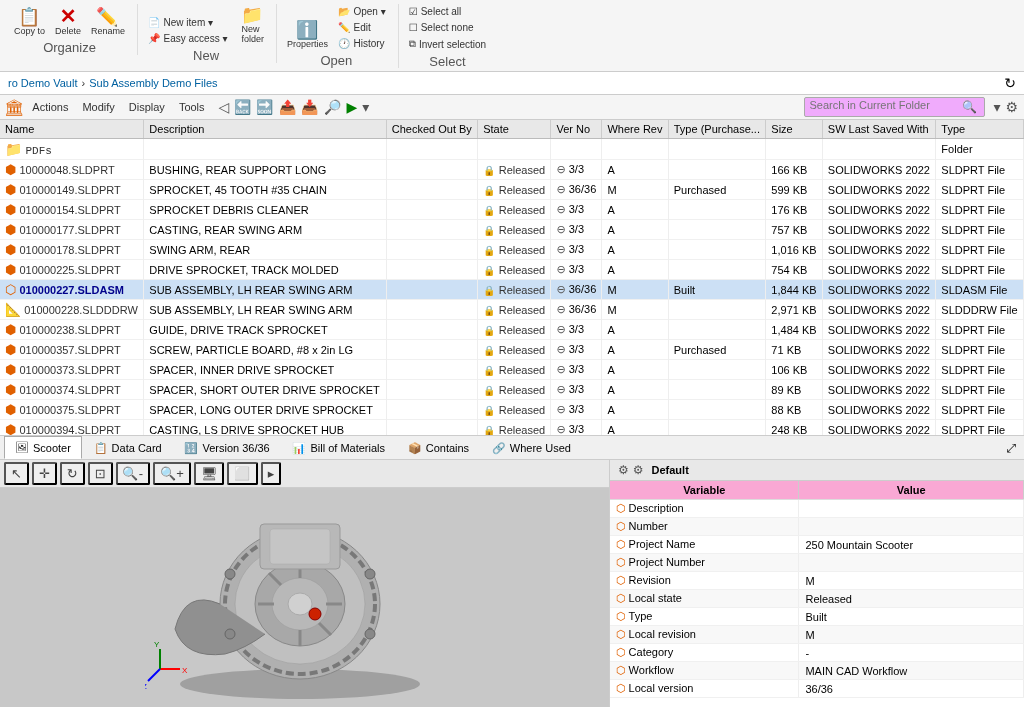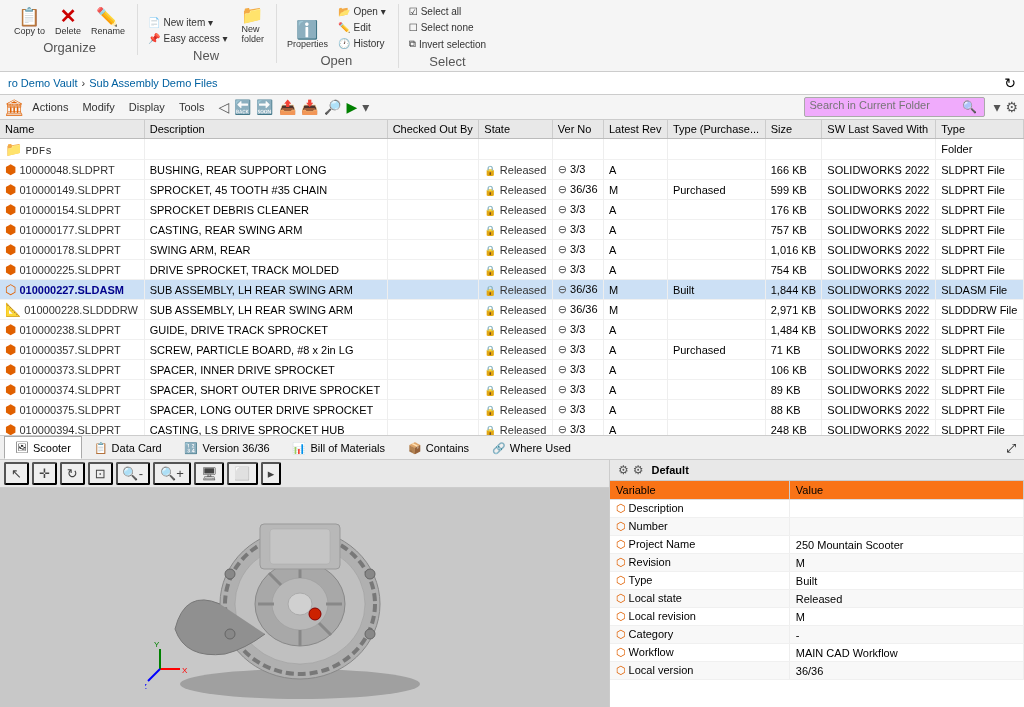--- a/index.html
+++ b/index.html
@@ -53,21 +53,21 @@
     .bottom-panel { display: flex; height: 250px; background: #f0f0f0; }
     .preview-area { width: 610px; background: #d8d8d8; border-right: 1px solid #ccc; display: flex; flex-direction: column; }
     .preview-toolbar { background: #e8e8e8; border-bottom: 1px solid #ccc; display: flex; align-items: center; gap: 3px; padding: 2px 4px; }
     .prev-btn { padding: 2px 5px; cursor: pointer; font-size: 13px; color: #444; border-radius: 2px; }
     .preview-content { flex: 1; display: flex; align-items: center; justify-content: center; background: #c8c8c8; position: relative; overflow: hidden; }
 
     
     .props-panel { flex: 1; background: #fff; display: flex; flex-direction: column; overflow: hidden; }
     .props-header { background: #e8e8e8; border-bottom: 1px solid #ccc; padding: 3px 8px; font-size: 11px; display: flex; align-items: center; gap: 4px; }
     .props-table { width: 100%; border-collapse: collapse; font-size: 11px; }
-    .props-table th { background: #f97316; border-bottom: 1px solid #ddd; padding: 3px 6px; text-align: left; font-weight: normal; }
+    .props-table th { background: #f9a8d4; border-bottom: 1px solid #ddd; padding: 3px 6px; text-align: center; font-weight: bold; }
     .props-table td { padding: 2px 6px; border-bottom: 1px solid #f0f0f0; }
     .props-table tr:nth-child(even) td { background: #f8f8f8; }
     .prop-icon { color: #e06000; margin-right: 3px; font-size: 11px; }
 
     
     ::-webkit-scrollbar { width: 12px; height: 12px; }
     ::-webkit-scrollbar-track { background: #f0f0f0; }
     ::-webkit-scrollbar-thumb { background: #b0b0b0; border: 2px solid #f0f0f0; border-radius: 3px; }
 
     
@@ -202,21 +202,21 @@
 
   <div class="file-list-container">
     <table>
       <thead>
         <tr>
           <th>Name</th>
           <th>Description</th>
           <th>Checked Out By</th>
           <th>State</th>
           <th>Ver No</th>
-          <th>Latest Rev</th>
+          <th>Where Rev</th>
           <th>Type (Purchase...</th>
           <th>Size</th>
           <th>SW Last Saved With</th>
           <th>Type</th>
         </tr>
       </thead>
       <tbody id="file-tbody">
       <tr>
     <td><span style="color:#e8b040;font-size:14px;">📁</span> <span style="color:#333;font-family:Liberation Mono, monospace;">PDFs</span></td>
     <td></td>
@@ -510,30 +510,34 @@
   </tr>
               <tr>
     <td><span class="prop-icon">⬡</span>Number</td>
     <td></td>
   </tr>
               <tr>
     <td><span class="prop-icon">⬡</span>Project Name</td>
     <td>250 Mountain Scooter</td>
   </tr>
               <tr>
+    <td><span class="prop-icon">⬡</span>Project Number</td>
+    <td></td>
+  </tr>
+              <tr>
     <td><span class="prop-icon">⬡</span>Revision</td>
     <td>M</td>
   </tr>
               <tr>
+    <td><span class="prop-icon">⬡</span>Local state</td>
+    <td>Released</td>
+  </tr>
+              <tr>
     <td><span class="prop-icon">⬡</span>Type</td>
     <td>Built</td>
-  </tr>
-              <tr>
-    <td><span class="prop-icon">⬡</span>Local state</td>
-    <td>Released</td>
   </tr>
               <tr>
     <td><span class="prop-icon">⬡</span>Local revision</td>
     <td>M</td>
   </tr>
               <tr>
     <td><span class="prop-icon">⬡</span>Category</td>
     <td>-</td>
   </tr>
               <tr>

